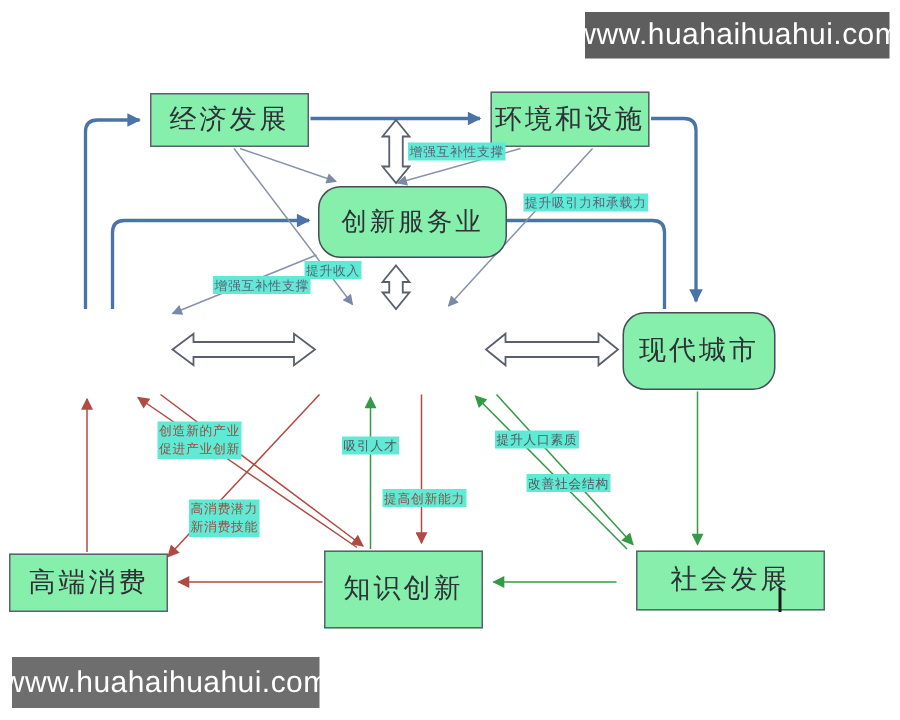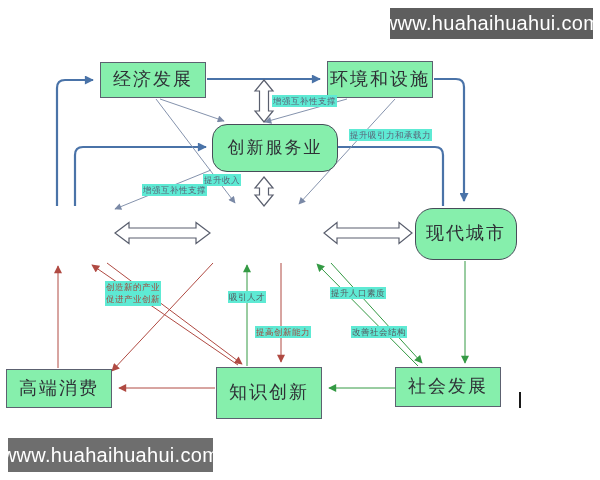--- a/index.html
+++ b/index.html
@@ -94,33 +94,33 @@
   <div class="node" style="left:327px;top:61px;width:106px;height:37px;">
     <span>环境和设施</span>
   </div>
 
   <div class="node rounded small-font" style="left:212px;top:124px;width:126px;height:48px;">
     <span>创新服务业</span>
   </div>
 
 
 
-  <div class="node rounded" style="left:415px;top:208px;width:102px;height:52px;border-radius:18px;">
+  <div class="node rounded" style="left:415px;top:208px;width:102px;height:52px;">
     <span>现代城市</span>
   </div>
 
   <div class="node" style="left:6px;top:369px;width:106px;height:39px;">
     <span>高端消费</span>
   </div>
 
   <div class="node" style="left:216px;top:367px;width:106px;height:52px;">
     <span>知识创新</span>
   </div>
 
-  <div class="node" style="left:395px;top:367px;width:106px;height:40px;">
+  <div class="node" style="left:424px;top:367px;width:126px;height:40px;">
     <span>社会发展</span>
   </div>
 
   <div class="edge-label" style="left:272px;top:95px;">增强互补性支撑</div>
 
   <div class="edge-label" style="left:349px;top:129px;">提升吸引力和承载力</div>
 
   <div class="edge-label" style="left:203px;top:174px;">提升收入</div>
 
   <div class="edge-label" style="left:142px;top:184px;">增强互补性支撑</div>
@@ -129,21 +129,25 @@
     <div>创造新的产业</div>
     <div>促进产业创新</div>
   </div>
 
   <div class="edge-label dark" style="left:228px;top:291px;">吸引人才</div>
 
   <div class="edge-label dark" style="left:330px;top:287px;">提升人口素质</div>
 
   <div class="edge-label red" style="left:255px;top:326px;">提高创新能力</div>
 
-  <div class="edge-label dark" style="left:351px;top:326px;">改善社会结构</div>
+  <div class="edge-label dark" style="left:351px;top:316px;">改善社会结构</div>
 
+  <div class="edge-label red" style="left:126px;top:333px;">
+    <div>高消费潜力</div>
+    <div>新消费技能</div>
+  </div>
 
   <div class="watermark top">www.huahaihuahui.com</div>
   <div class="watermark bottom">www.huahaihuahui.com</div>
 
   <div class="cursor-artifact"></div>
 
 </div>
 
 </body></html>

